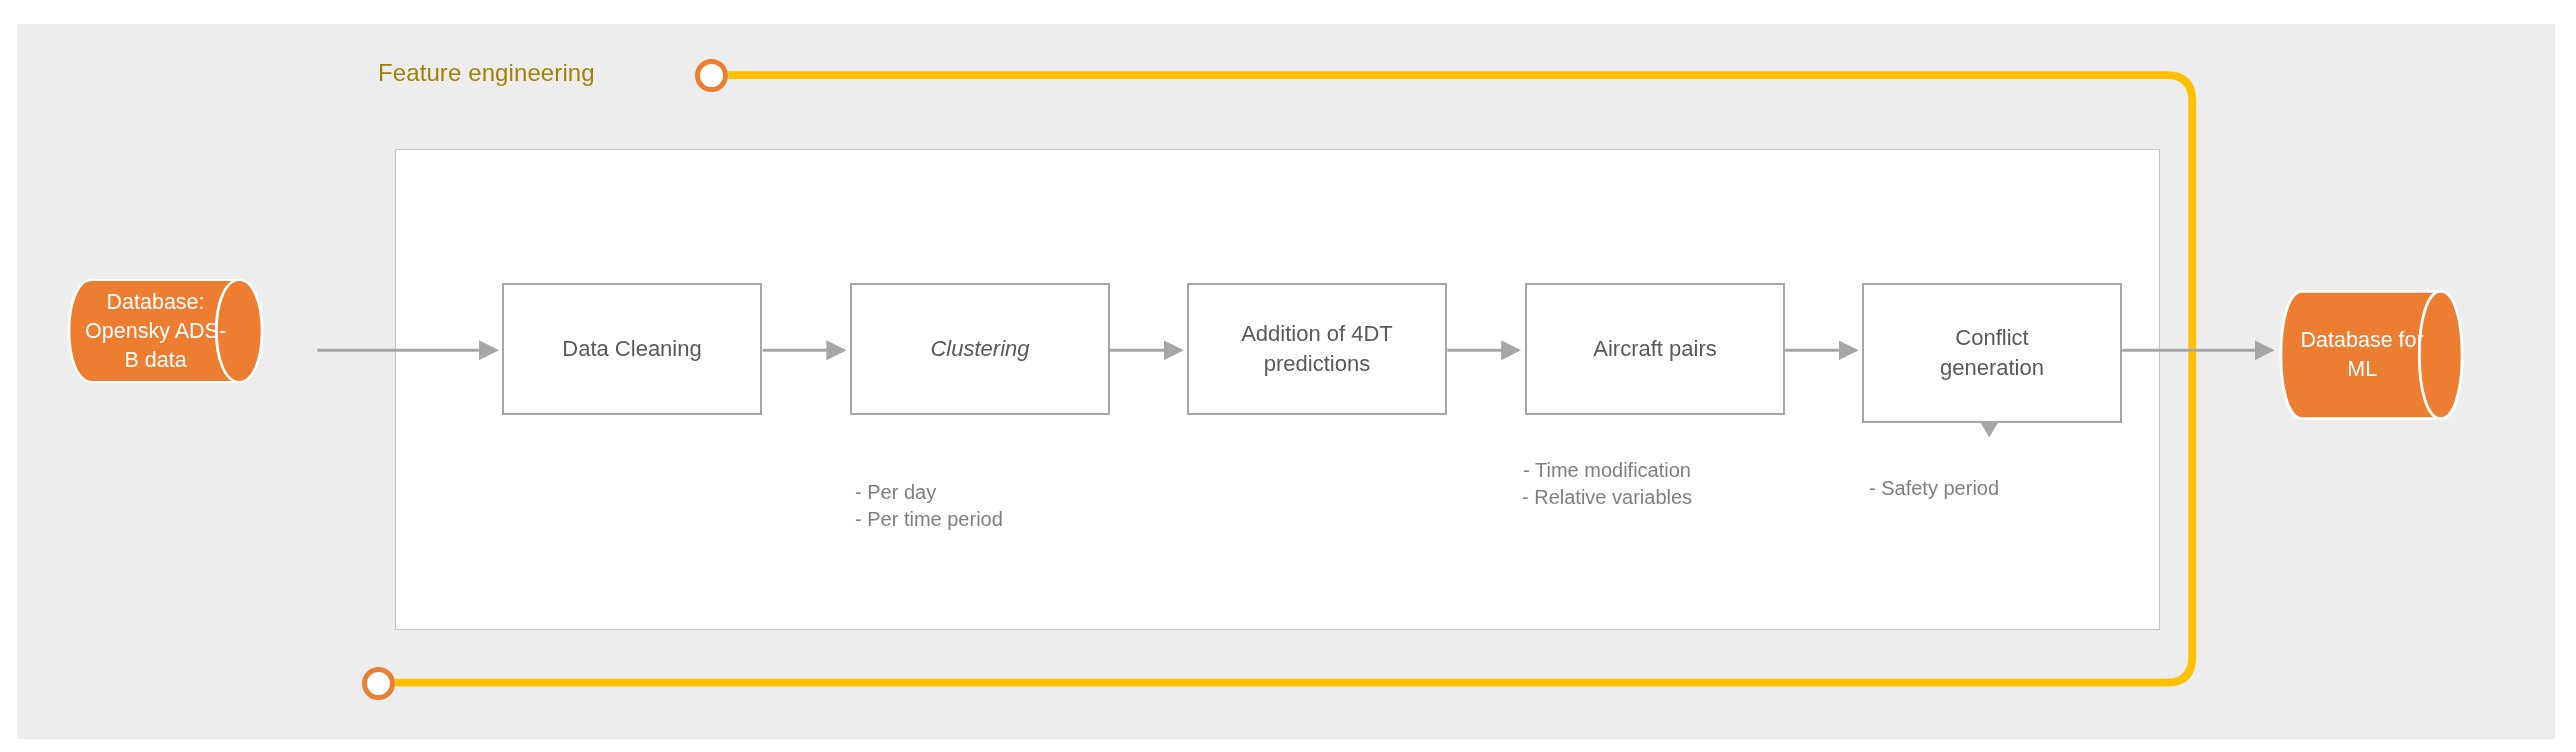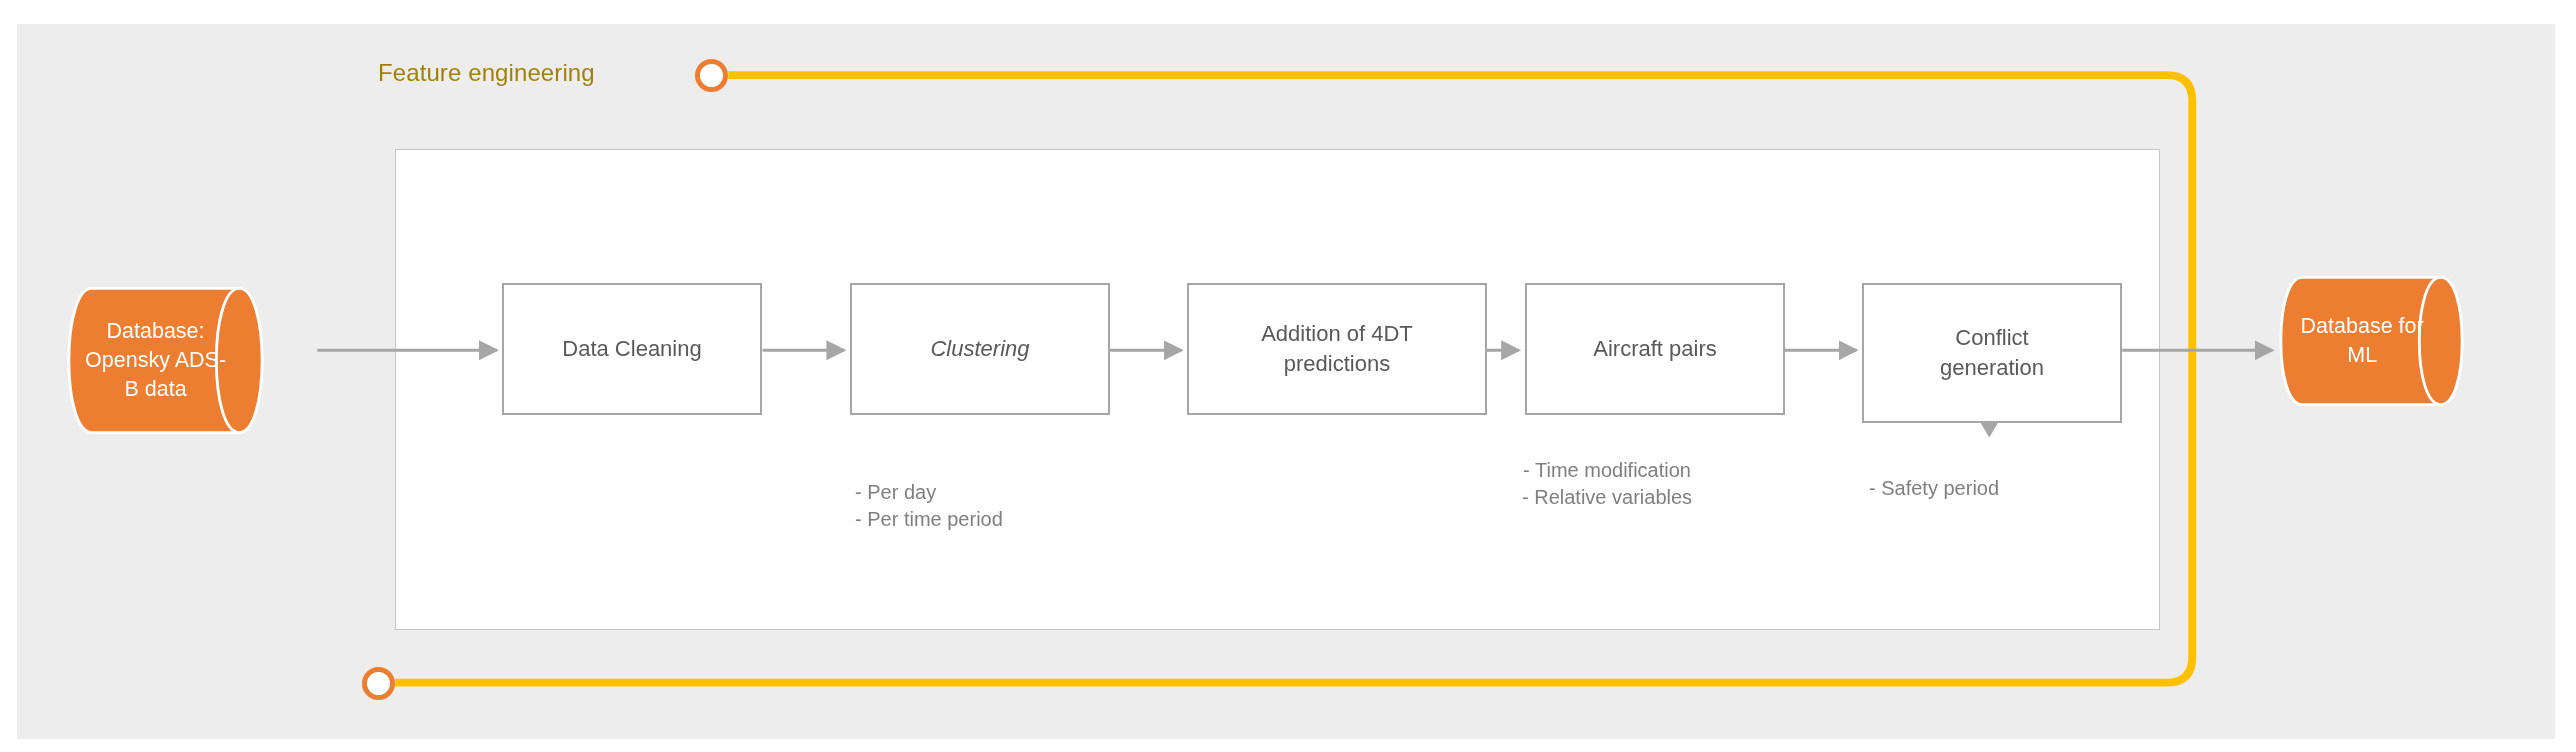--- a/index.html
+++ b/index.html
@@ -89,27 +89,27 @@
   }
   .db-cyl .db-text {
     position: relative;
     z-index: 2;
     width: 86%;
     margin-right: 10%;
     white-space: pre-line;
   }
   #db-left {
     left: 66px;
-    top: 287px;
+    top: 279px;
     width: 199px;
-    height: 147px;
+    height: 104px;
   }
   #db-right {
     left: 2278px;
-    top: 276px;
+    top: 290px;
     width: 187px;
     height: 130px;
   }
 
   
   .proc-box {
     position: absolute;
     background: #ffffff;
     border: 2.1px solid #a6a6a6;
     box-sizing: border-box;
@@ -121,21 +121,21 @@
     line-height: 30px;
     text-align: center;
   }
   .proc-box .box-label {
     white-space: pre-line;
     width: 120%;
   }
 
   #box-1 { left: 502px;  top: 283px; width: 260px; height: 132px; justify-content: center; }
   #box-2 { left: 850px; top: 283px; width: 260px; height: 132px; font-style: italic; }
-  #box-3 { left: 1187px; top: 283px; width: 300px; height: 132px; }
+  #box-3 { left: 1187px; top: 283px; width: 260px; height: 132px; }
   #box-4 { left: 1525px; top: 283px; width: 260px; height: 132px; justify-content: center; }
   #box-5 { left: 1862px; top: 283px; width: 260px; height: 140px; }
 
   
   .note {
     position: absolute;
     color: #7f7f7f;
     font-size: 20px;
     line-height: 27px;
     white-space: pre-line;

